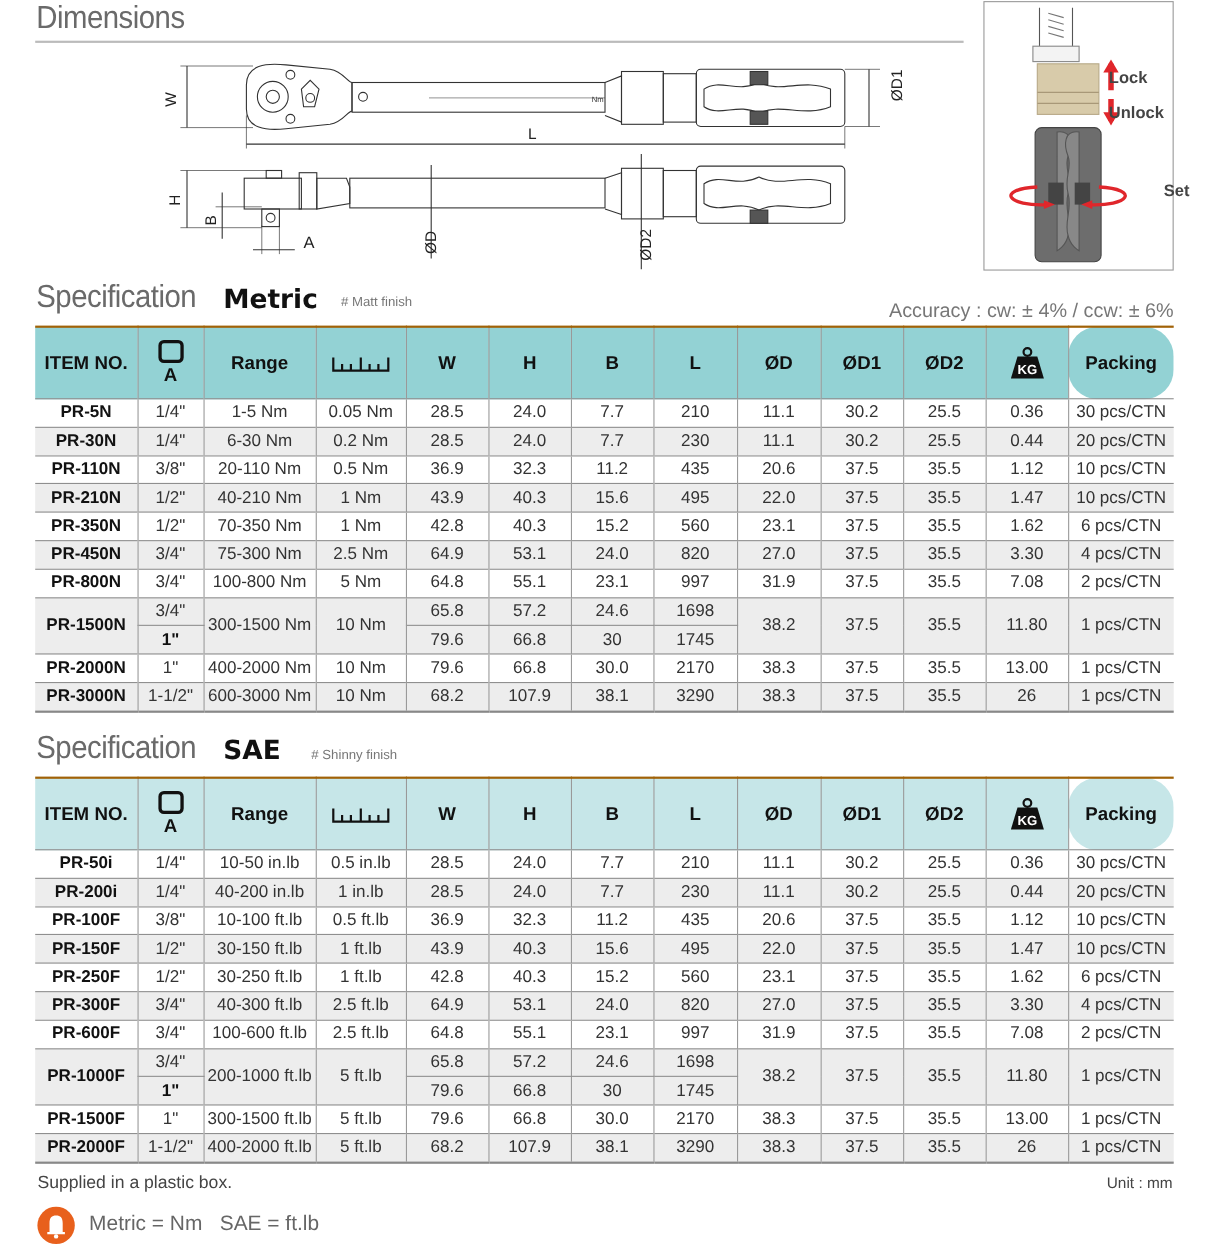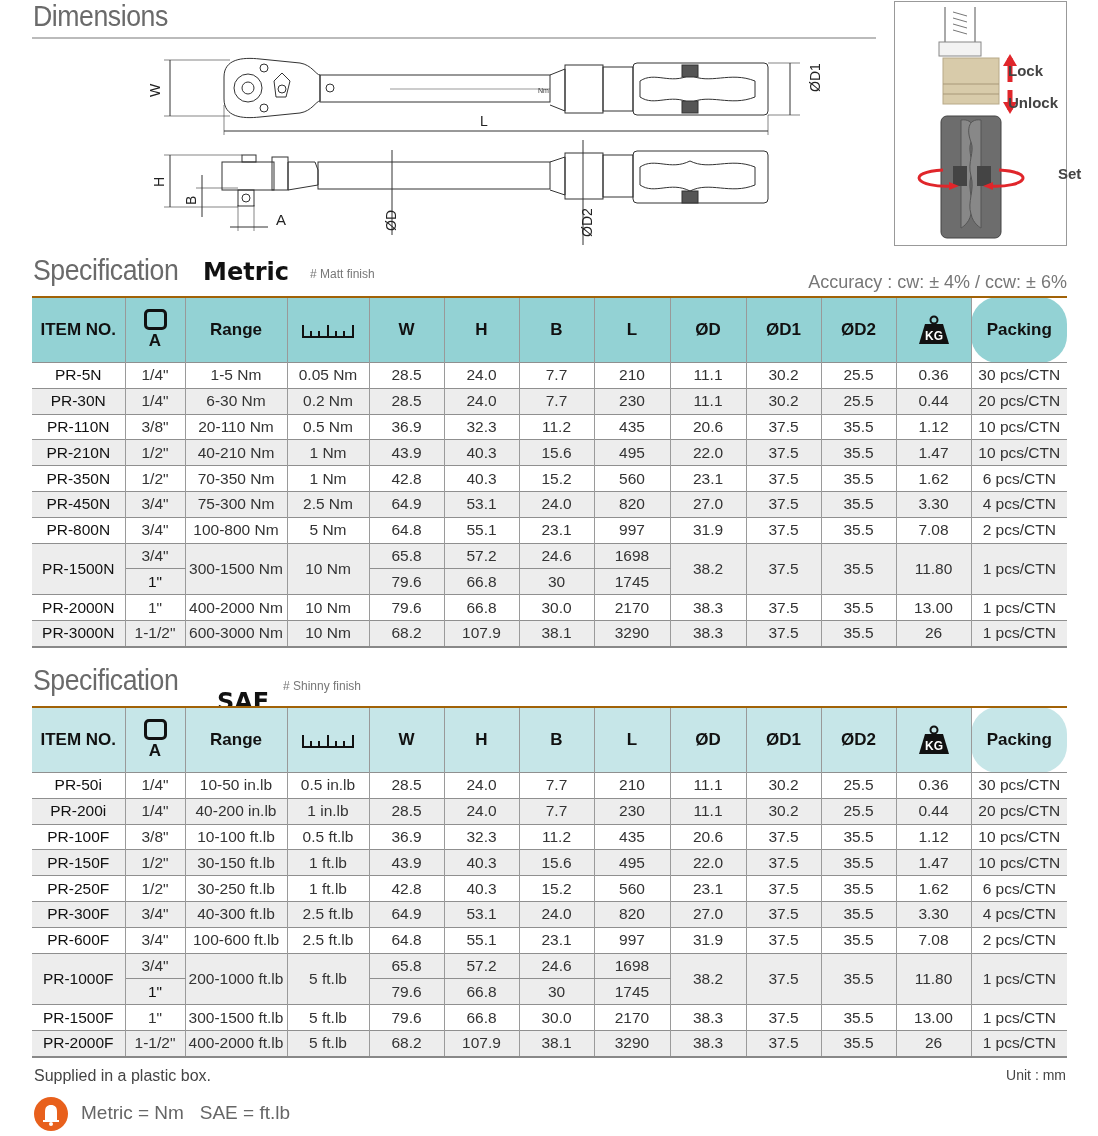--- a/index.html
+++ b/index.html
@@ -10,21 +10,21 @@
   .sec-note{font-size:12px;color:#777;}
   .rule{height:2px;background:#bbb;}
   table.spec{position:absolute;left:32px;width:1035px;border-collapse:collapse;table-layout:fixed;}
   table.spec th{font-family:"Liberation Sans",sans-serif;font-weight:bold;font-size:17px;color:#111;height:64px;border-left:1px solid #999;border-right:1px solid #999;text-align:center;vertical-align:middle;padding:0;}
   table.spec th:first-child{border-left:none;}
   table.spec th:last-child{border-right:none;border-radius:27px;}
   table.spec.metric thead tr{background:#93d2d4;}
   table.spec.sae thead tr{background:#c6e6e8;}
   table.spec thead tr{border-top:2px solid #a16207;}
   table.spec td{font-size:15.5px;color:#333;text-align:center;height:24.8px;padding:0;border-left:1px solid #9a9a9a;border-right:1px solid #9a9a9a;border-top:1px solid #8f8f8f;line-height:24px;}
-  table.spec td:first-child{border-left:none;font-weight:normal;color:#111;}
+  table.spec td:first-child{border-left:none;font-weight:bold;color:#111;}
   table.spec td:last-child{border-right:none;}
   table.spec tbody tr.alt td{background:#ededed;}
   table.spec tbody tr:last-child td{border-bottom:2px solid #888;}
   table.spec tbody tr.sub-a td.split{border-bottom:1px solid #8f8f8f;}
   .hdr-icon{display:inline-block;vertical-align:middle;}
   .drive-sq{width:17px;height:15px;border:3px solid #111;border-radius:5px;display:block;margin:0 auto 1px;}
   .foot{font-size:16px;color:#444;}
   .panel{border:1.5px solid #999;font-weight:bold;}
 </style>
 </head>
@@ -338,21 +338,21 @@
         <td>37.5</td>
         <td>35.5</td>
         <td>26</td>
         <td>1 pcs/CTN</td>
       </tr>
     </tbody>
 </table>
 
 <div class="abs" style="left:33px;top:664px;width:1040px;height:40px;">
   <span class="abs sec-title" style="left:0;top:0;">Specification</span>
-  <span class="abs sec-bold" style="left:184px;top:4px;margin-top:20px;">SAE</span>
+  <span class="abs sec-bold" style="left:170px;top:4px;">SAE</span>
   <span class="abs sec-note" style="left:250px;top:15px;"># Shinny finish</span>
 </div>
 
 <table class="spec sae" style="top:706px;">
   <colgroup>
     <col style="width:93px">
       <col style="width:60px">
       <col style="width:102px">
       <col style="width:82px">
       <col style="width:75px">

